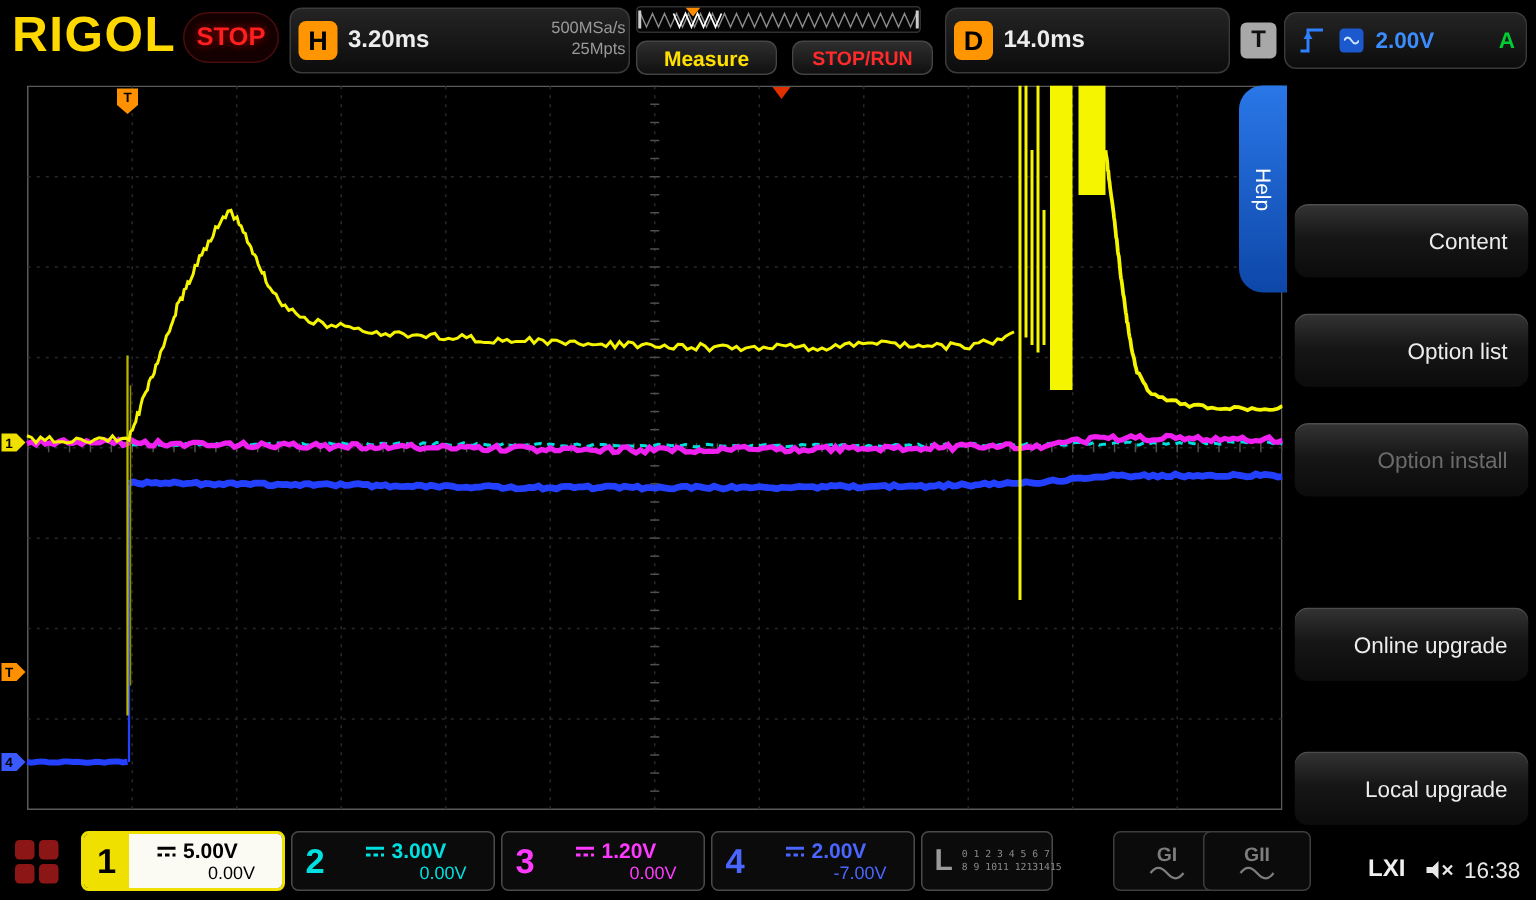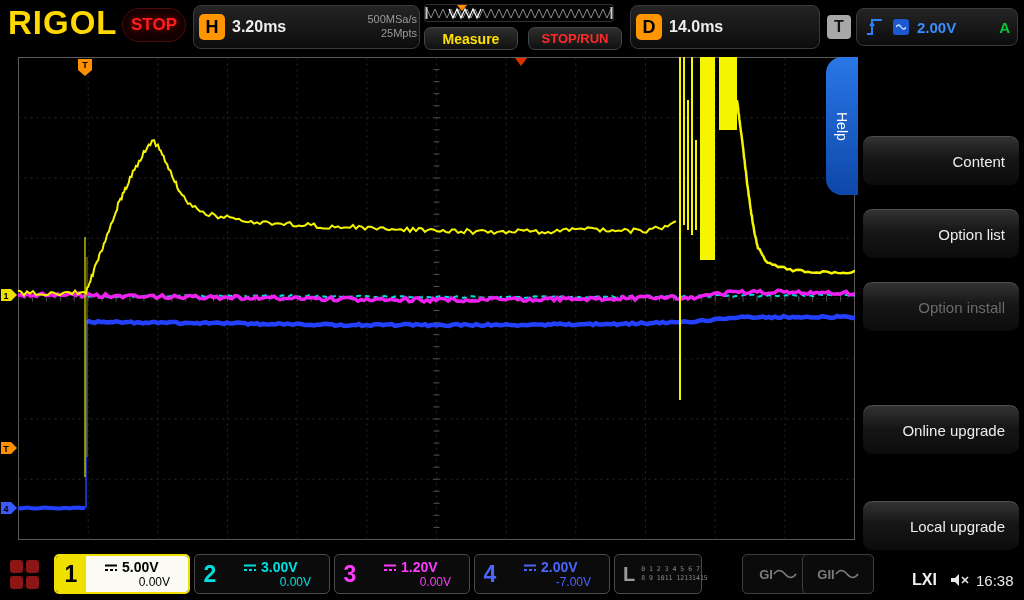--- a/index.html
+++ b/index.html
@@ -58,21 +58,21 @@
   .ch1 .vals{background:#fbfbf3;color:#000;}
   .ch2{left:194px;color:#00e0e0;}
   .ch3{left:334px;color:#ff3aff;}
   .ch4{left:474px;color:#4a66ff;}
   .l-box{left:614px;top:554px;width:88px;height:40px;border:1px solid #4a4a4a;border-radius:5px;
     background:#0b0b0b;display:flex;align-items:center;}
   .l-box .l-label{font-size:20px;font-weight:bold;color:#9a9a9a;margin-left:8px;}
   .l-box .dig{margin-left:6px;font-size:6.5px;line-height:9px;color:#8a8a8a;white-space:nowrap;
     font-family:"DejaVu Sans Mono",monospace;}
   .gen-box{top:554px;width:72px;height:40px;border:1px solid #3d3d3d;border-radius:5px;background:#0b0b0b;
-    display:flex;flex-direction:row;align-items:center;justify-content:center;color:#7d7d7d;}
+    display:flex;flex-direction:column;align-items:center;justify-content:center;color:#7d7d7d;}
   .gen-box .glabel{font-size:13px;font-weight:bold;}
   .gen1{left:742px;} .gen2{left:802px;}
   .lxi{left:912px;top:571px;color:#f0f0f0;font-weight:bold;font-size:16px;}
   .mute{left:950px;top:573px;}
   .clock{left:976px;top:572px;color:#e8e8e8;font-size:15px;}
 
   svg text{font-family:"Liberation Sans",sans-serif;}
 </style>
 </head>
 <body>

